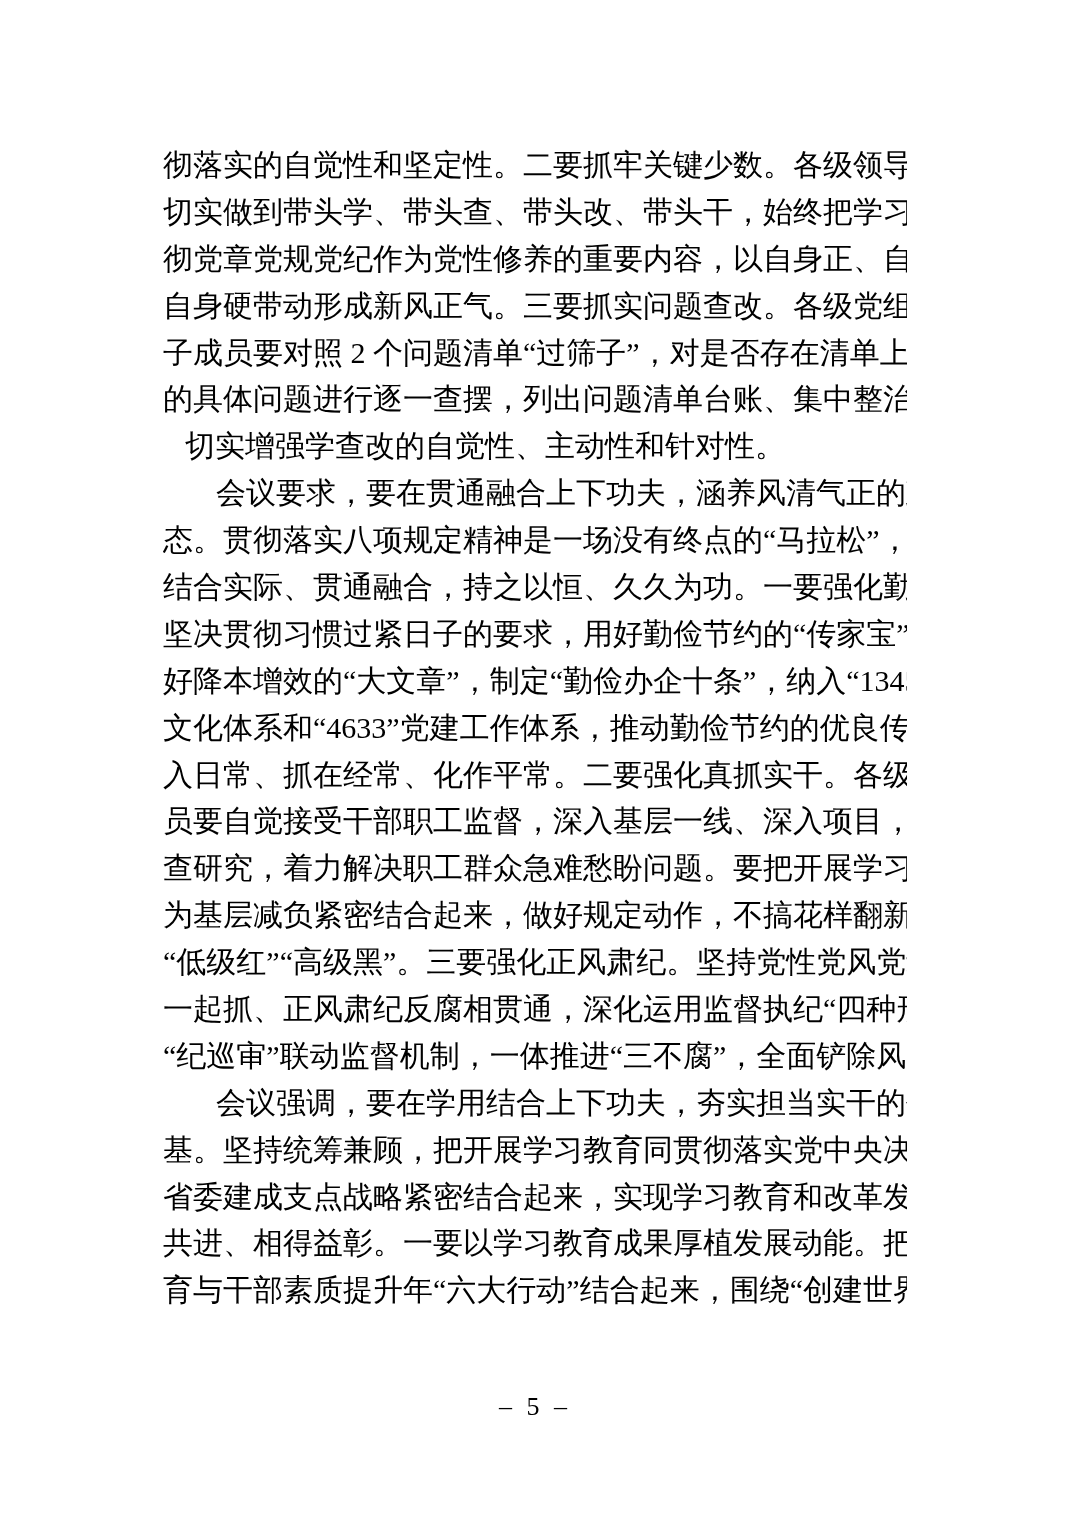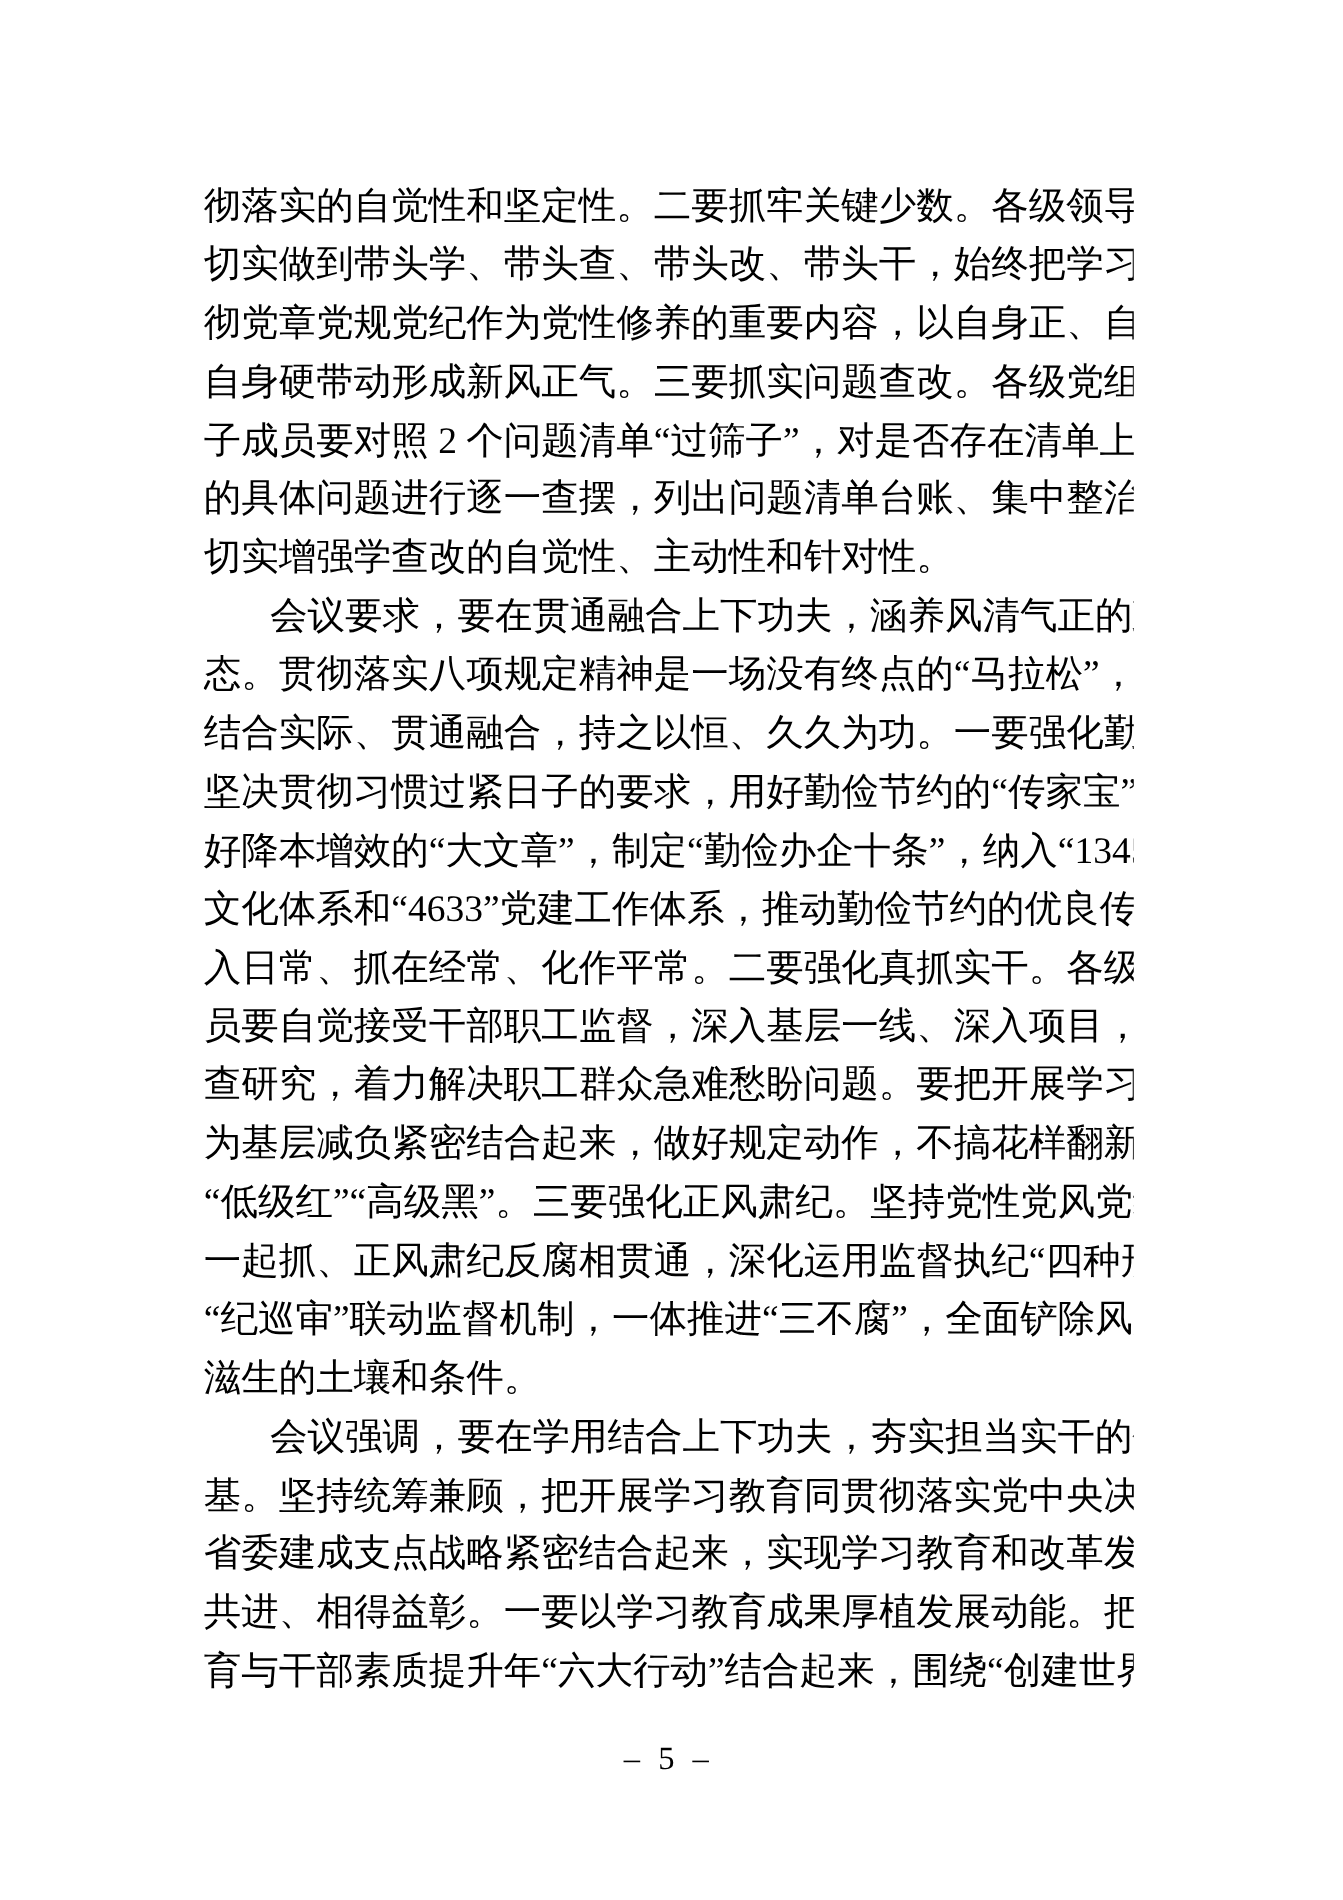--- a/index.html
+++ b/index.html
@@ -29,20 +29,21 @@
     font-weight: 400;
     color: #000000;
     text-align: justify;
     text-align-last: justify;
     overflow: hidden;
     white-space: nowrap;
   }
   .line.para-end {
     text-align: right;
     text-align-last: left;
+    margin-left: 22px;
   }
   .line.indent {
     text-indent: 53px;
   }
   .footer {
     position: absolute;
     left: 163px;
     top: 1392px;
     width: 744px;
     text-align: center;
@@ -69,21 +70,20 @@
     <div class="line">坚决贯彻习惯过紧日子的要求，用好勤俭节约的“传家宝”，写</div>
     <div class="line">好降本增效的“大文章”，制定“勤俭办企十条”，纳入“1345”</div>
     <div class="line">文化体系和“4633”党建工作体系，推动勤俭节约的优良传统融</div>
     <div class="line">入日常、抓在经常、化作平常。二要强化真抓实干。各级班子成</div>
     <div class="line">员要自觉接受干部职工监督，深入基层一线、深入项目，加强调</div>
     <div class="line">查研究，着力解决职工群众急难愁盼问题。要把开展学习教育与</div>
     <div class="line">为基层减负紧密结合起来，做好规定动作，不搞花样翻新，严防</div>
     <div class="line">“低级红”“高级黑”。三要强化正风肃纪。坚持党性党风党纪</div>
     <div class="line">一起抓、正风肃纪反腐相贯通，深化运用监督执纪“四种形态”</div>
     <div class="line">“纪巡审”联动监督机制，一体推进“三不腐”，全面铲除风腐</div>
-    <div class="line para-end">滋生的土壤和条件。</div>
     <div class="line indent">会议强调，要在学用结合上下功夫，夯实担当实干的作风根</div>
     <div class="line">基。坚持统筹兼顾，把开展学习教育同贯彻落实党中央决策部署、</div>
     <div class="line">省委建成支点战略紧密结合起来，实现学习教育和改革发展互促</div>
     <div class="line">共进、相得益彰。一要以学习教育成果厚植发展动能。把学习教</div>
     <div class="line">育与干部素质提升年“六大行动”结合起来，围绕“创建世界一</div>
   </div>
   <div class="footer">– 5 –</div>
 </div>
 
 </body></html>

